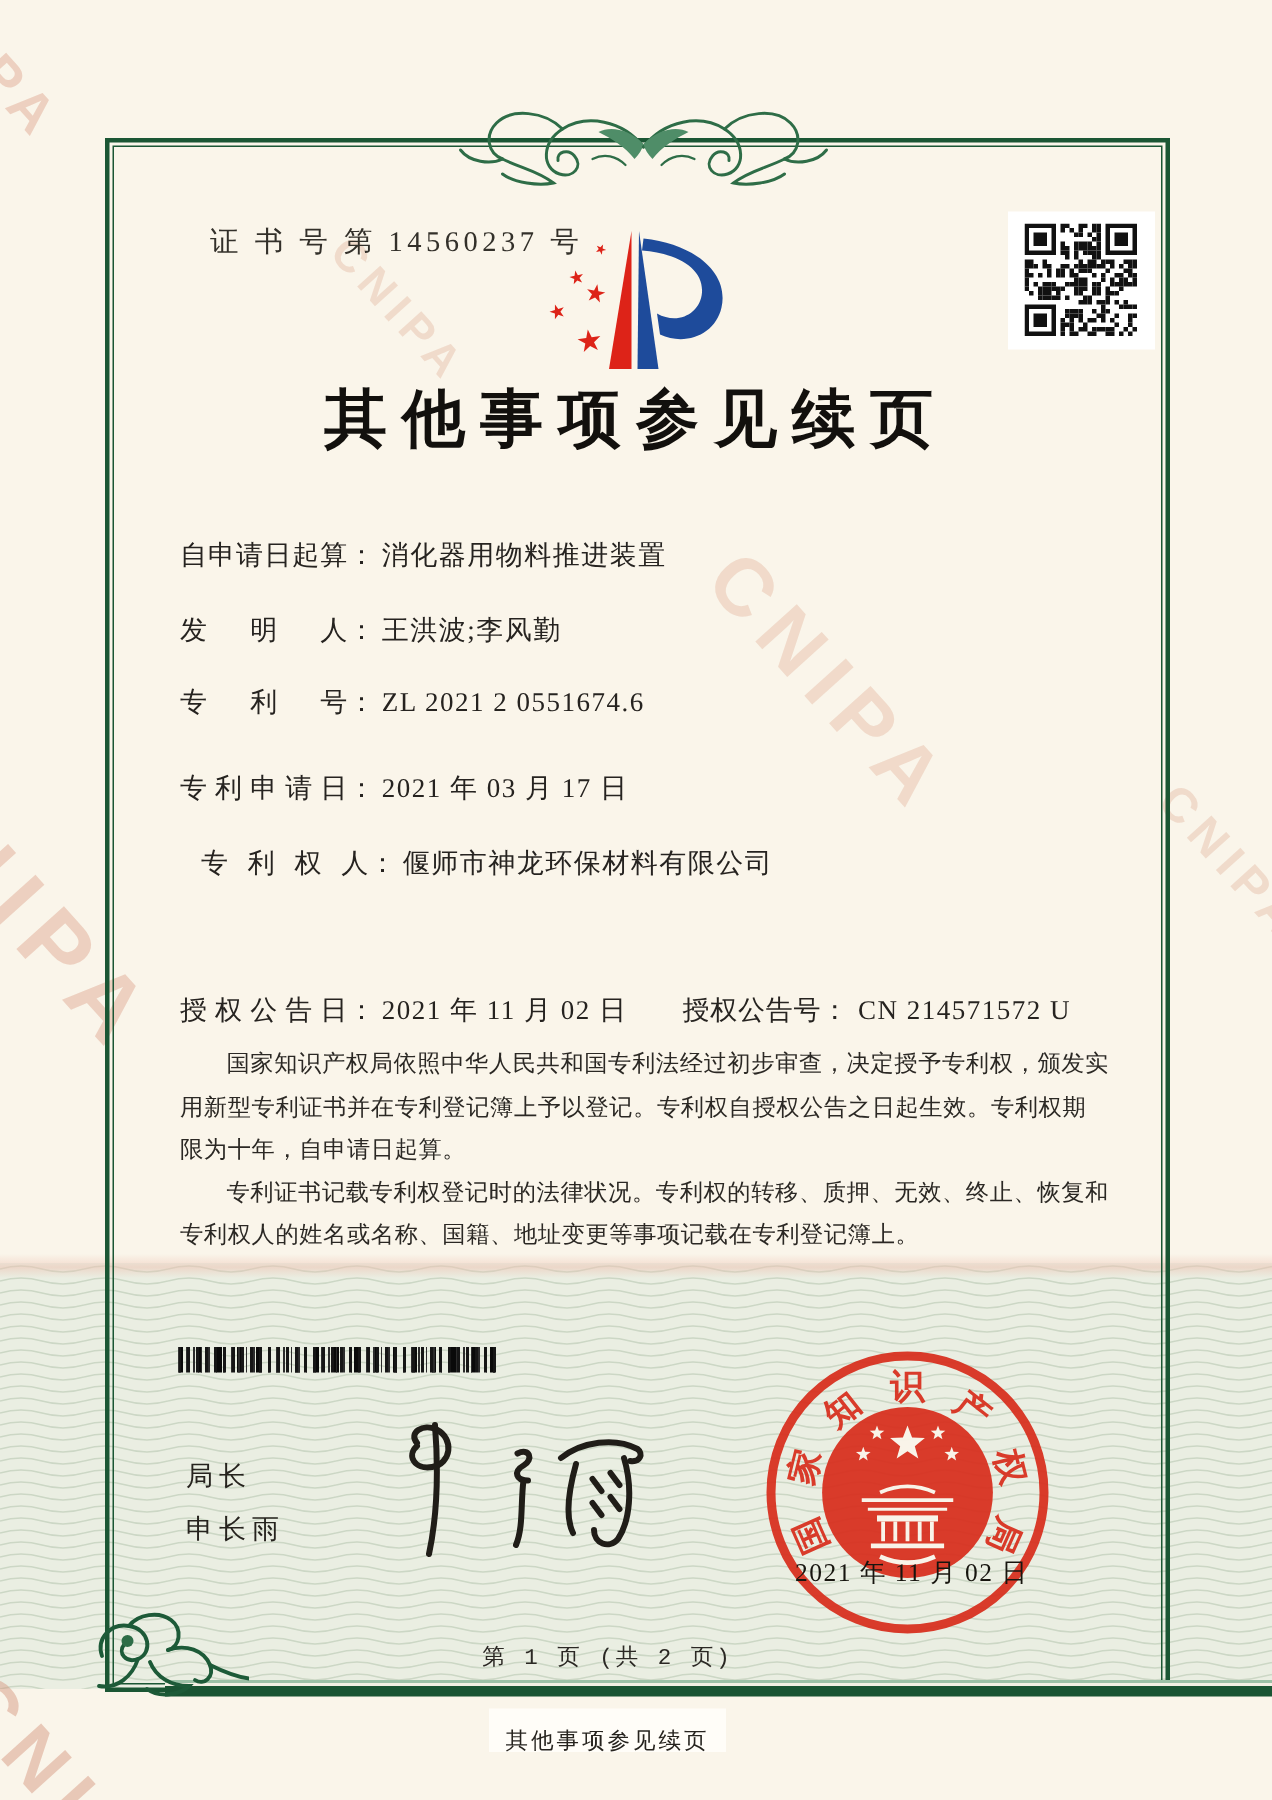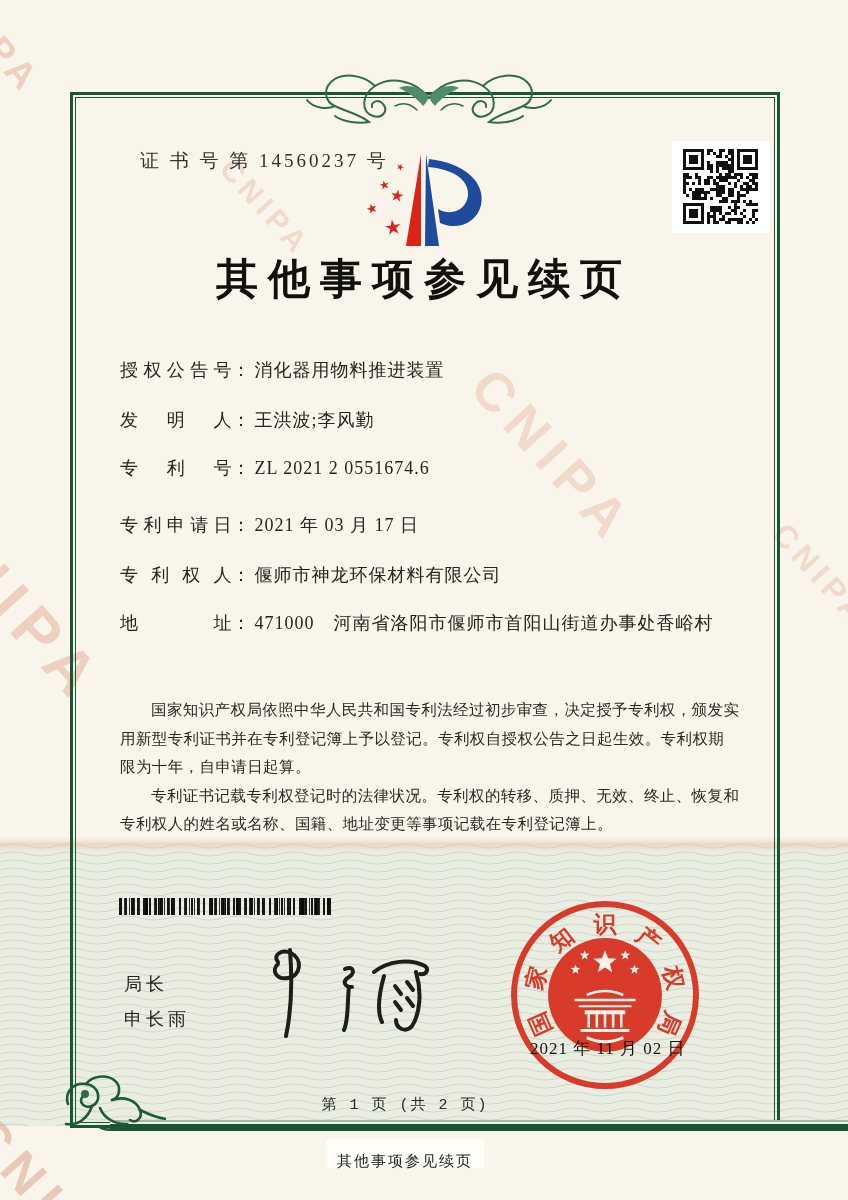--- a/index.html
+++ b/index.html
@@ -380,36 +380,39 @@
         <rect x="60" y="6" width="9" height="9" fill="#111"></rect>
         <rect x="0" y="54" width="21" height="21" fill="#111"></rect>
         <rect x="3" y="57" width="15" height="15" fill="#fff"></rect>
         <rect x="6" y="60" width="9" height="9" fill="#111"></rect>
       </svg>
   </div>
 
   <div class="title">其他事项参见续页</div>
 
   <div class="frow" style="top:358px;">
-    <span class="flabel">授权公告号</span><span class="fcolon">：</span><span class="fvalue">消化器用物料推进装置</span>
+    <span class="flabel">自申请日起算</span><span class="fcolon">：</span><span class="fvalue">消化器用物料推进装置</span>
   </div>
   <div class="frow" style="top:408px;">
     <span class="flabel">发明人</span><span class="fcolon">：</span><span class="fvalue">王洪波;李风勤</span>
   </div>
   <div class="frow" style="top:456px;">
     <span class="flabel">专利号</span><span class="fcolon">：</span><span class="fvalue">ZL 2021 2 0551674.6</span>
   </div>
   <div class="frow" style="top:513px;">
     <span class="flabel">专利申请日</span><span class="fcolon">：</span><span class="fvalue">2021 年 03 月 17 日</span>
   </div>
-  <div class="frow" style="top:563px;">
+  <div class="frow" style="top:563px;margin-left:14px;">
     <span class="flabel">专利权人</span><span class="fcolon">：</span><span class="fvalue">偃师市神龙环保材料有限公司</span>
   </div>
-  <div class="frow" style="top:611px;">
-    <span class="flabel">地址</span><span class="fcolon">：</span><span class="fvalue">471000　河南省洛阳市偃师市首阳山街道办事处香峪村</span>
+  <div class="frow" style="top:661px;">
+    <span class="flabel">授权公告日</span><span class="fcolon">：</span><span class="fvalue">2021 年 11 月 02 日</span>
+    <span class="grant2">
+      <span>授权公告号</span><span class="fcolon">：</span><span class="fvalue">CN 214571572 U</span>
+    </span>
   </div>
 
   <div class="bodytext">
     <p>国家知识产权局依照中华人民共和国专利法经过初步审查，决定授予专利权，颁发实用新型专利证书并在专利登记簿上予以登记。专利权自授权公告之日起生效。专利权期限为十年，自申请日起算。</p>
     <p>专利证书记载专利权登记时的法律状况。专利权的转移、质押、无效、终止、恢复和专利权人的姓名或名称、国籍、地址变更等事项记载在专利登记簿上。</p>
   </div>
 
   <div class="barcode"></div>
 
   <div class="cml" style="top:972px;">局长</div>

